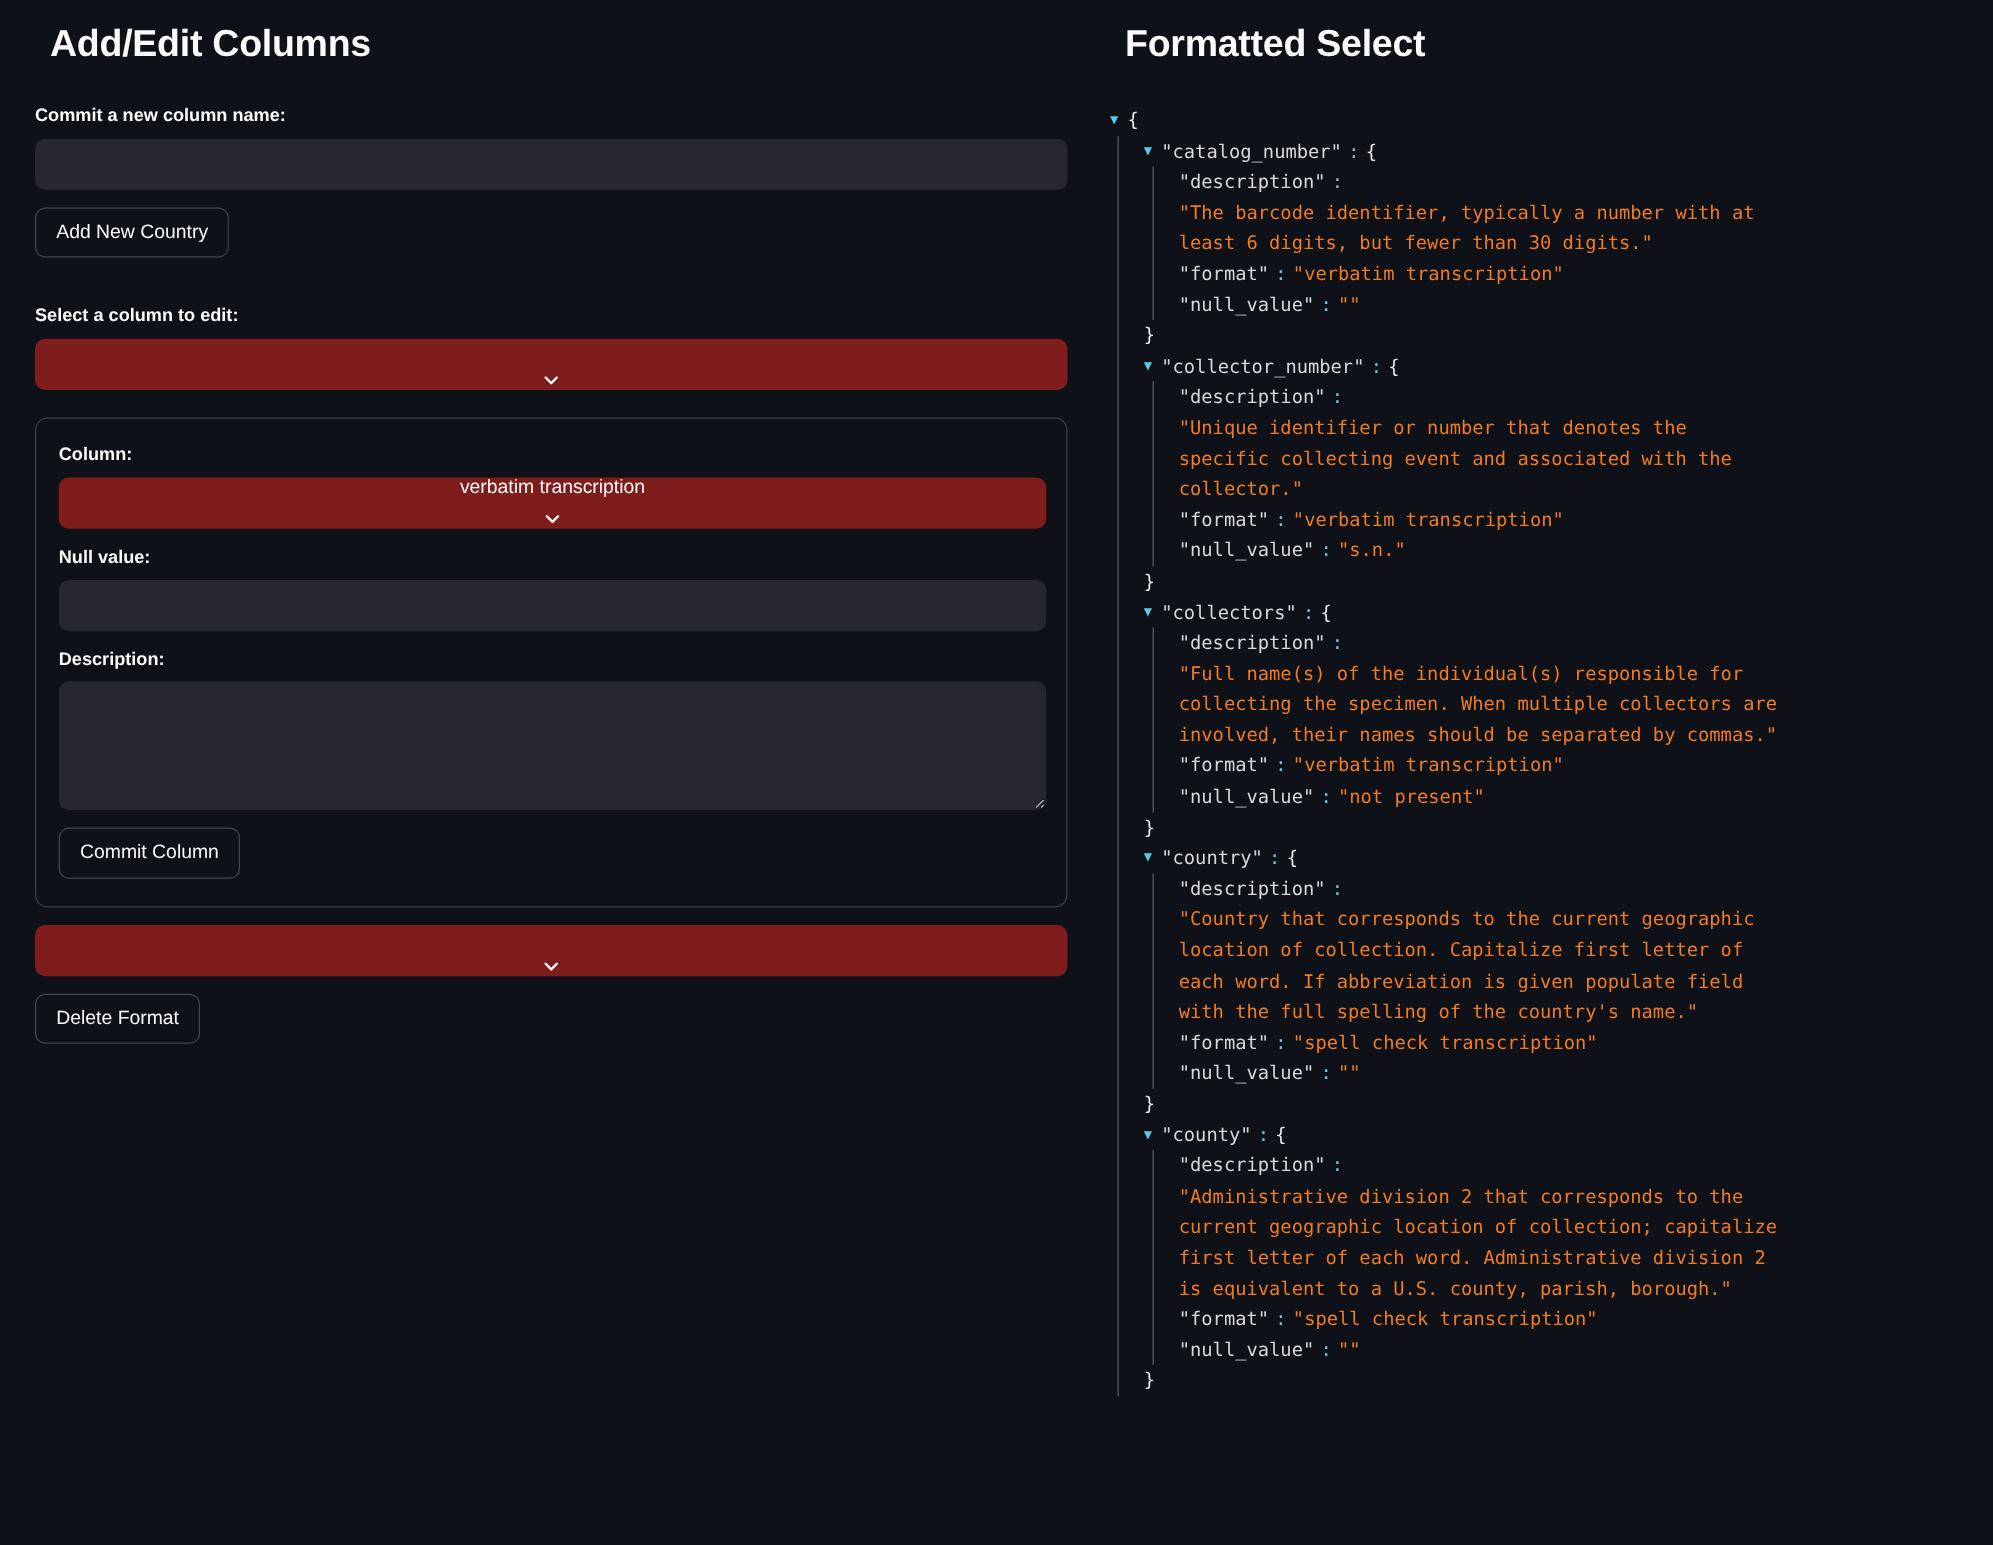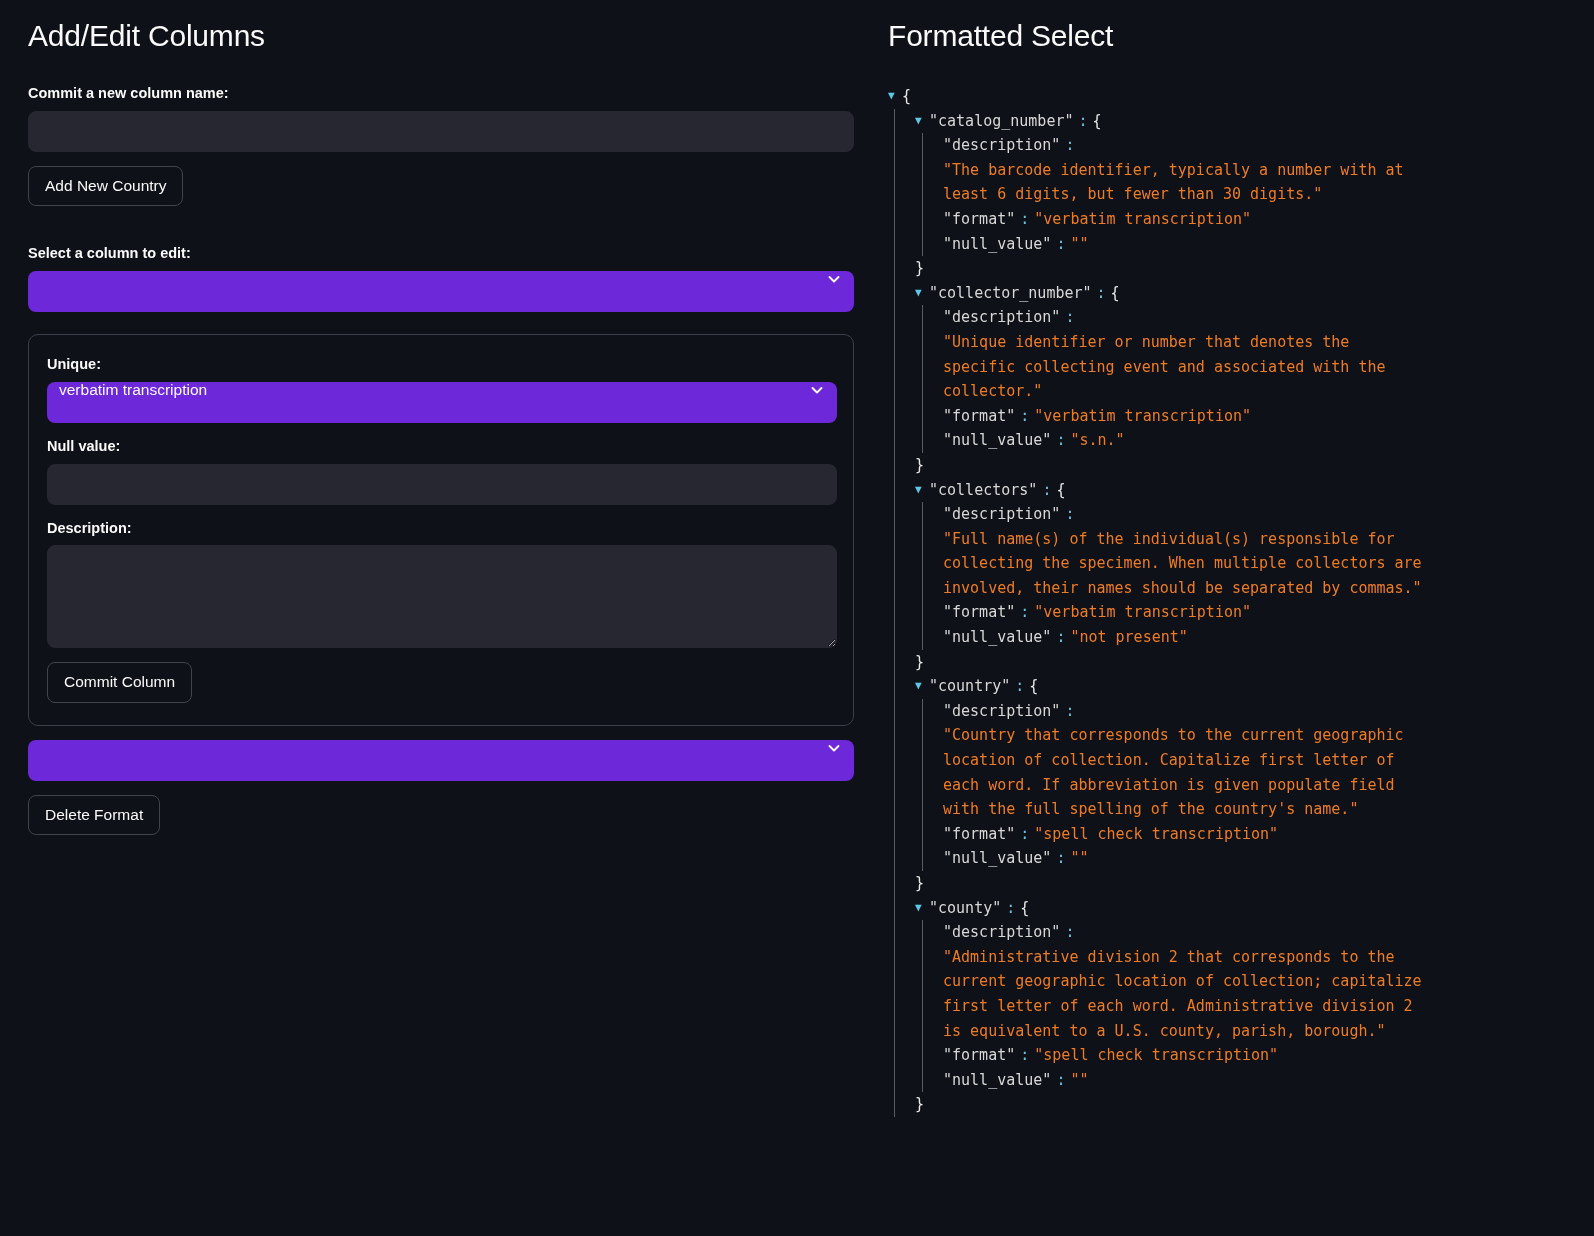--- a/index.html
+++ b/index.html
@@ -14,23 +14,23 @@
 
   
   .left-col {
     width: 872px;
     padding: 18px 16px 0 28px;
     position: relative;
   }
   .panel-title {
     color: #fafafa;
     font-size: 30px;
-    font-weight: normal;
+    font-weight: bold;
     letter-spacing: -0.2px;
-    margin: 0 0 30px 0;
+    margin: 0 0 30px 12px;
     line-height: 1.2;
   }
   .field-label {
     color: #fafafa;
     font-size: 14.5px;
     font-weight: bold;
     margin-bottom: 8px;
     line-height: 1.3;
   }
   .text-input {
@@ -57,29 +57,30 @@
     cursor: pointer;
     line-height: 1.3;
   }
   .gap-lg { height: 38px; }
   .gap-md { height: 22px; }
   .gap-sm { height: 14px; }
 
   .select-box {
     width: 826px;
     height: 41px;
-    background: #6d28d9;
+    background: #7f1d1d;
     border-radius: 8px;
     display: flex;
-    align-items: flex-start;
+    align-items: center;
     padding: 0 12px;
     color: #fafafa;
     font-size: 15.5px;
     cursor: pointer;
     position: relative;
+    flex-direction: column;
   }
   .select-value { flex: 1; line-height: 1; }
   .chev {
     width: 16px; height: 16px;
     flex: 0 0 16px;
     display: block;
   }
   .chev svg { display: block; }
 
   
@@ -169,21 +170,21 @@
       <span class="chev">
         <svg width="16" height="16" viewBox="0 0 16 16">
             <path d="M3.5 6 L8 10.5 L12.5 6" stroke="#fafafa" stroke-width="1.9" fill="none" stroke-linecap="round" stroke-linejoin="round"></path>
           </svg>
       </span>
     </div>
 
     <div class="gap-md"></div>
 
     <div class="edit-container">
-      <div class="field-label">Unique:</div>
+      <div class="field-label">Column:</div>
       <div class="select-box">
         <span class="select-value">verbatim transcription</span>
         <span class="chev">
           <svg width="16" height="16" viewBox="0 0 16 16">
               <path d="M3.5 6 L8 10.5 L12.5 6" stroke="#fafafa" stroke-width="1.9" fill="none" stroke-linecap="round" stroke-linejoin="round"></path>
             </svg>
         </span>
       </div>
 
       <div style="height:14px"></div>

